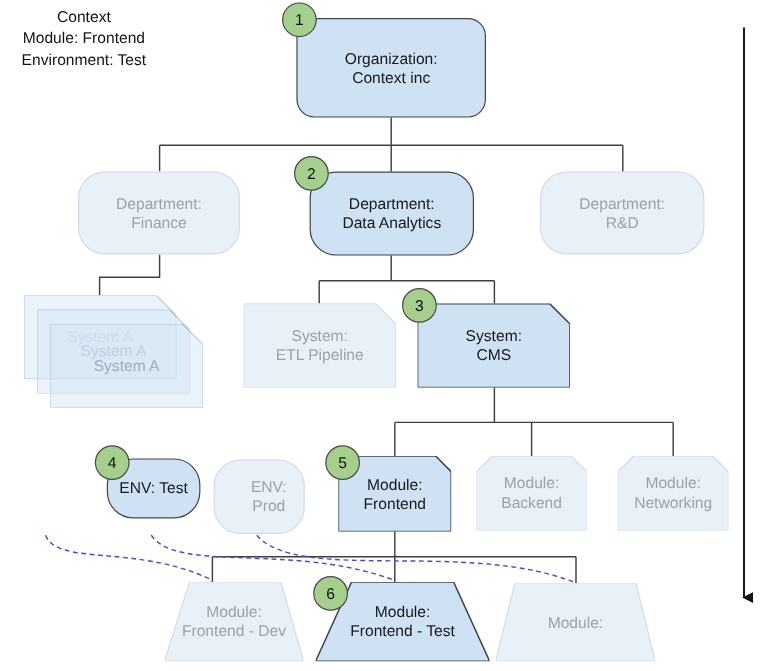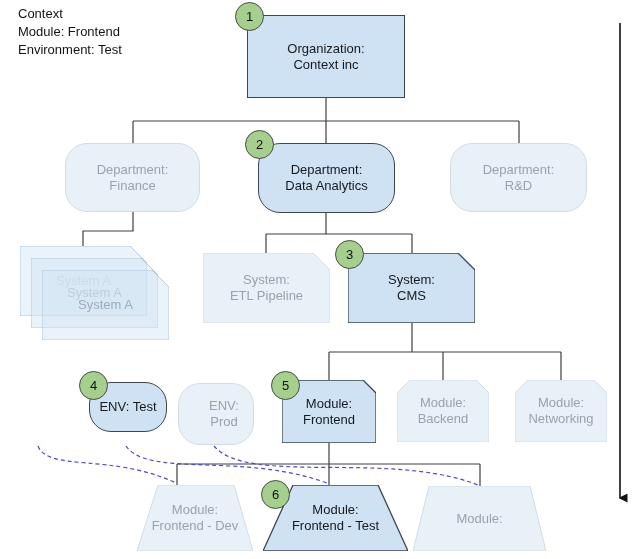--- a/index.html
+++ b/index.html
@@ -2,24 +2,24 @@
 <html style="--highlight-fill: #cfe2f3; --dim-fill: #e8f0f8; --badge-fill: #a5cf8d; --dashed-line: #4a4ad0; --connector: #3f3f3f; --arrow: #111111;"><head>
 <meta charset="utf-8">
 <style>
   html,body{margin:0;padding:0;background:#ffffff;}
   #canvas{position:relative;width:641px;height:559px;background:#fff;overflow:hidden;
           font-family:"Liberation Sans","DejaVu Sans",sans-serif;color:#16191d;}
   
   #wires{position:absolute;left:0;top:0;z-index:0;}
   
   .context{position:absolute;left:18px;top:5px;font-size:13px;line-height:18px;color:#141414;z-index:2;}
-  .context div{white-space:nowrap;}
+  .context div{white-space:nowrap;text-align:center;}
   
   .node{position:absolute;display:flex;align-items:center;justify-content:center;
-        text-align:center;font-size:13px;line-height:16px;z-index:1;box-sizing:border-box;}
+        text-align:center;font-size:13px;line-height:16px;z-index:1;box-sizing:border-box;border-radius:15px;}
   .node .label{position:relative;z-index:2;}
   .node .label span{display:block;}
   .hl{color:#16191d;}
   .dim{color:#9aa2ac;}
   .rect.hl,.rounded.hl{background:var(--highlight-fill,#cfe2f3);border:1.3px solid #3c4650;}
   .rect.dim,.rounded.dim{background:var(--dim-fill,#e8f0f8);border:1px solid #d2dce8;}
   .rounded{border-radius:22px;}
   .shaped{background:transparent;border:none;}
   .shaped svg.shape{position:absolute;inset:0;width:100%;height:100%;z-index:0;}
   .shaped.hl svg.shape polygon{fill:var(--highlight-fill,#cfe2f3);stroke:#3c4650;stroke-width:1.3;}

